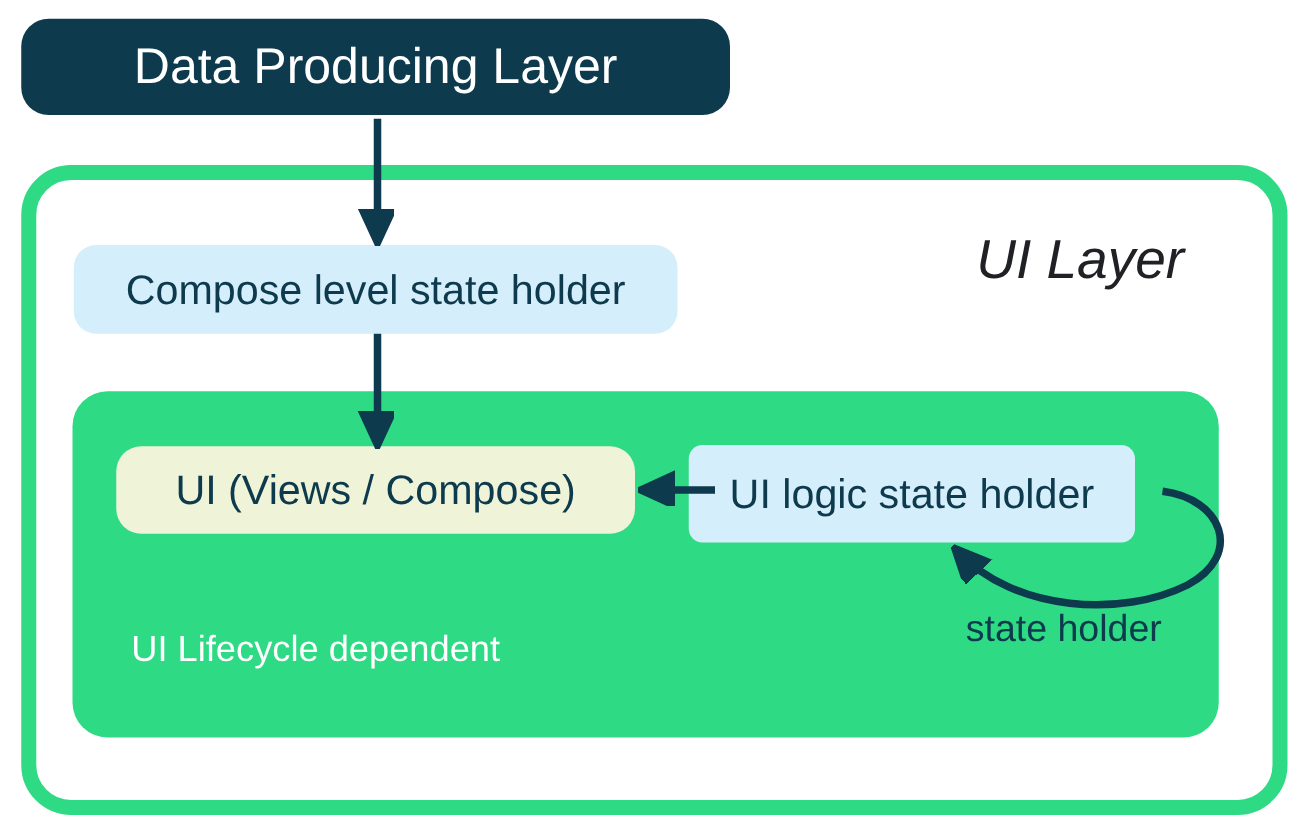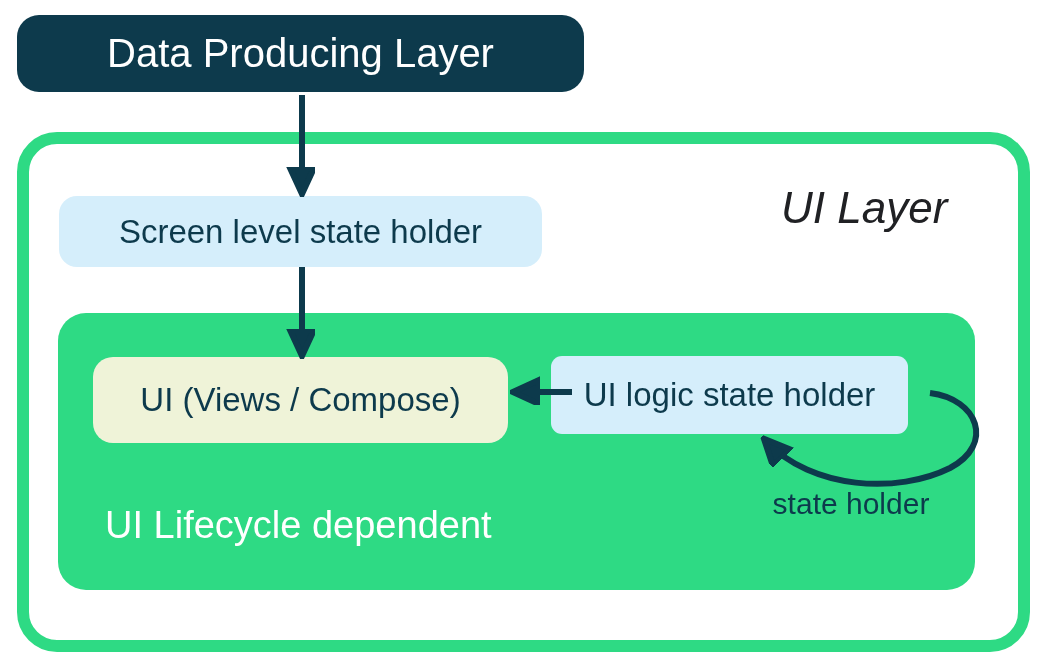--- a/index.html
+++ b/index.html
@@ -56,33 +56,33 @@
   .screen-state-holder{
     left:30px;top:52px;width:483px;height:71px;
   }
   .inner-green{
     position:absolute;
     left:29px;top:169px;width:917px;height:277px;
     background:var(--green,#2eda84);
     border-radius:28px;
   }
   .node-yellow{
-    left:35px;top:44px;width:415px;height:86px;
+    left:35px;top:44px;width:415px;height:70px;
     background:var(--pale-yellow,#eff3d8);
     border-radius:20px;
     font-size:33px;
   }
   .ui-logic-state-holder{
     left:493px;top:43px;width:357px;height:78px;border-radius:11px;
   }
   .caption-white{
     position:absolute;
     left:47px;top:191px;
     color:var(--white,#ffffff);
-    font-size:38px;
+    font-size:29px;
     white-space:nowrap;
     text-align:center;
   }
   .caption-navy{
     position:absolute;
     left:643px;top:174px;width:300px;
     color:var(--navy,#0d3a4c);
     font-size:30px;
     line-height:34px;
     text-align:center;
@@ -105,21 +105,21 @@
 
   <div class="box node-dark">
     <span>Data Producing Layer</span>
   </div>
 
   <div class="outer-container">
 
     <div class="ui-layer-title">UI Layer</div>
 
     <div class="box node-blue screen-state-holder">
-      <span>Screen level state holder</span>
+      <span>Compose level state holder</span>
     </div>
 
     <div class="inner-green">
 
       <div class="box node-yellow">
         <span>UI (Views / Compose)</span>
       </div>
 
       <div class="box node-blue ui-logic-state-holder">
         <span>UI logic state holder</span>

